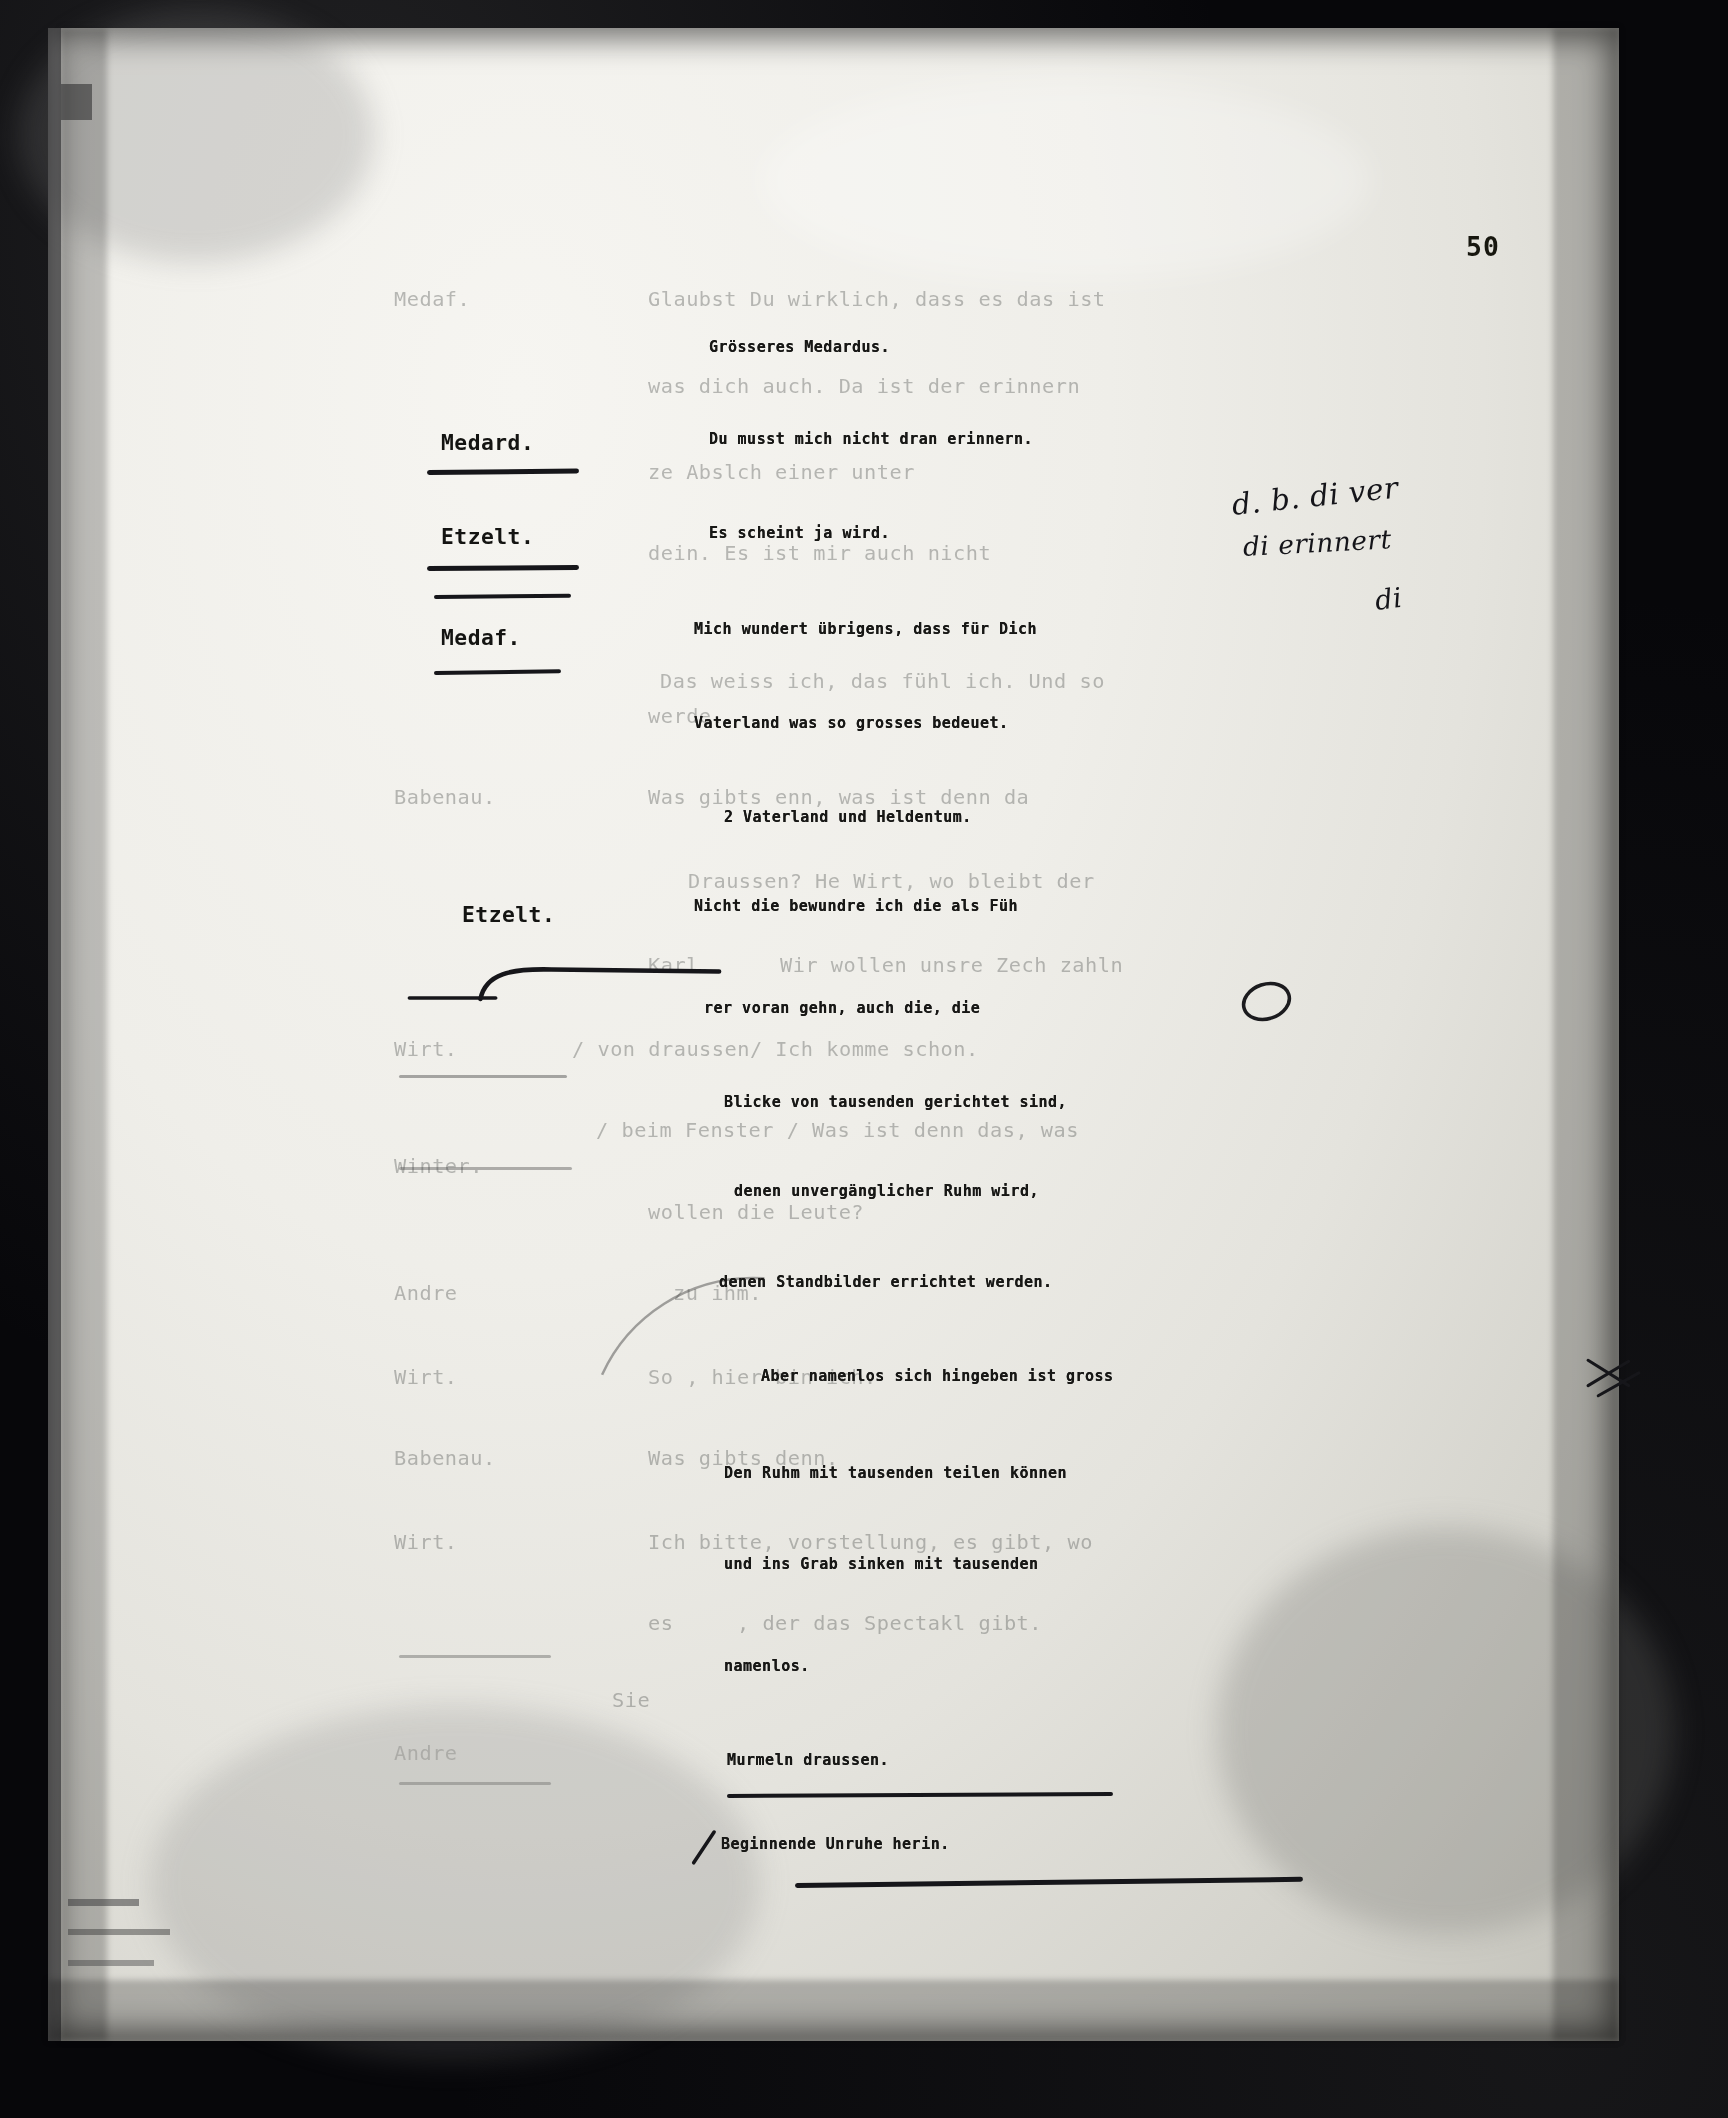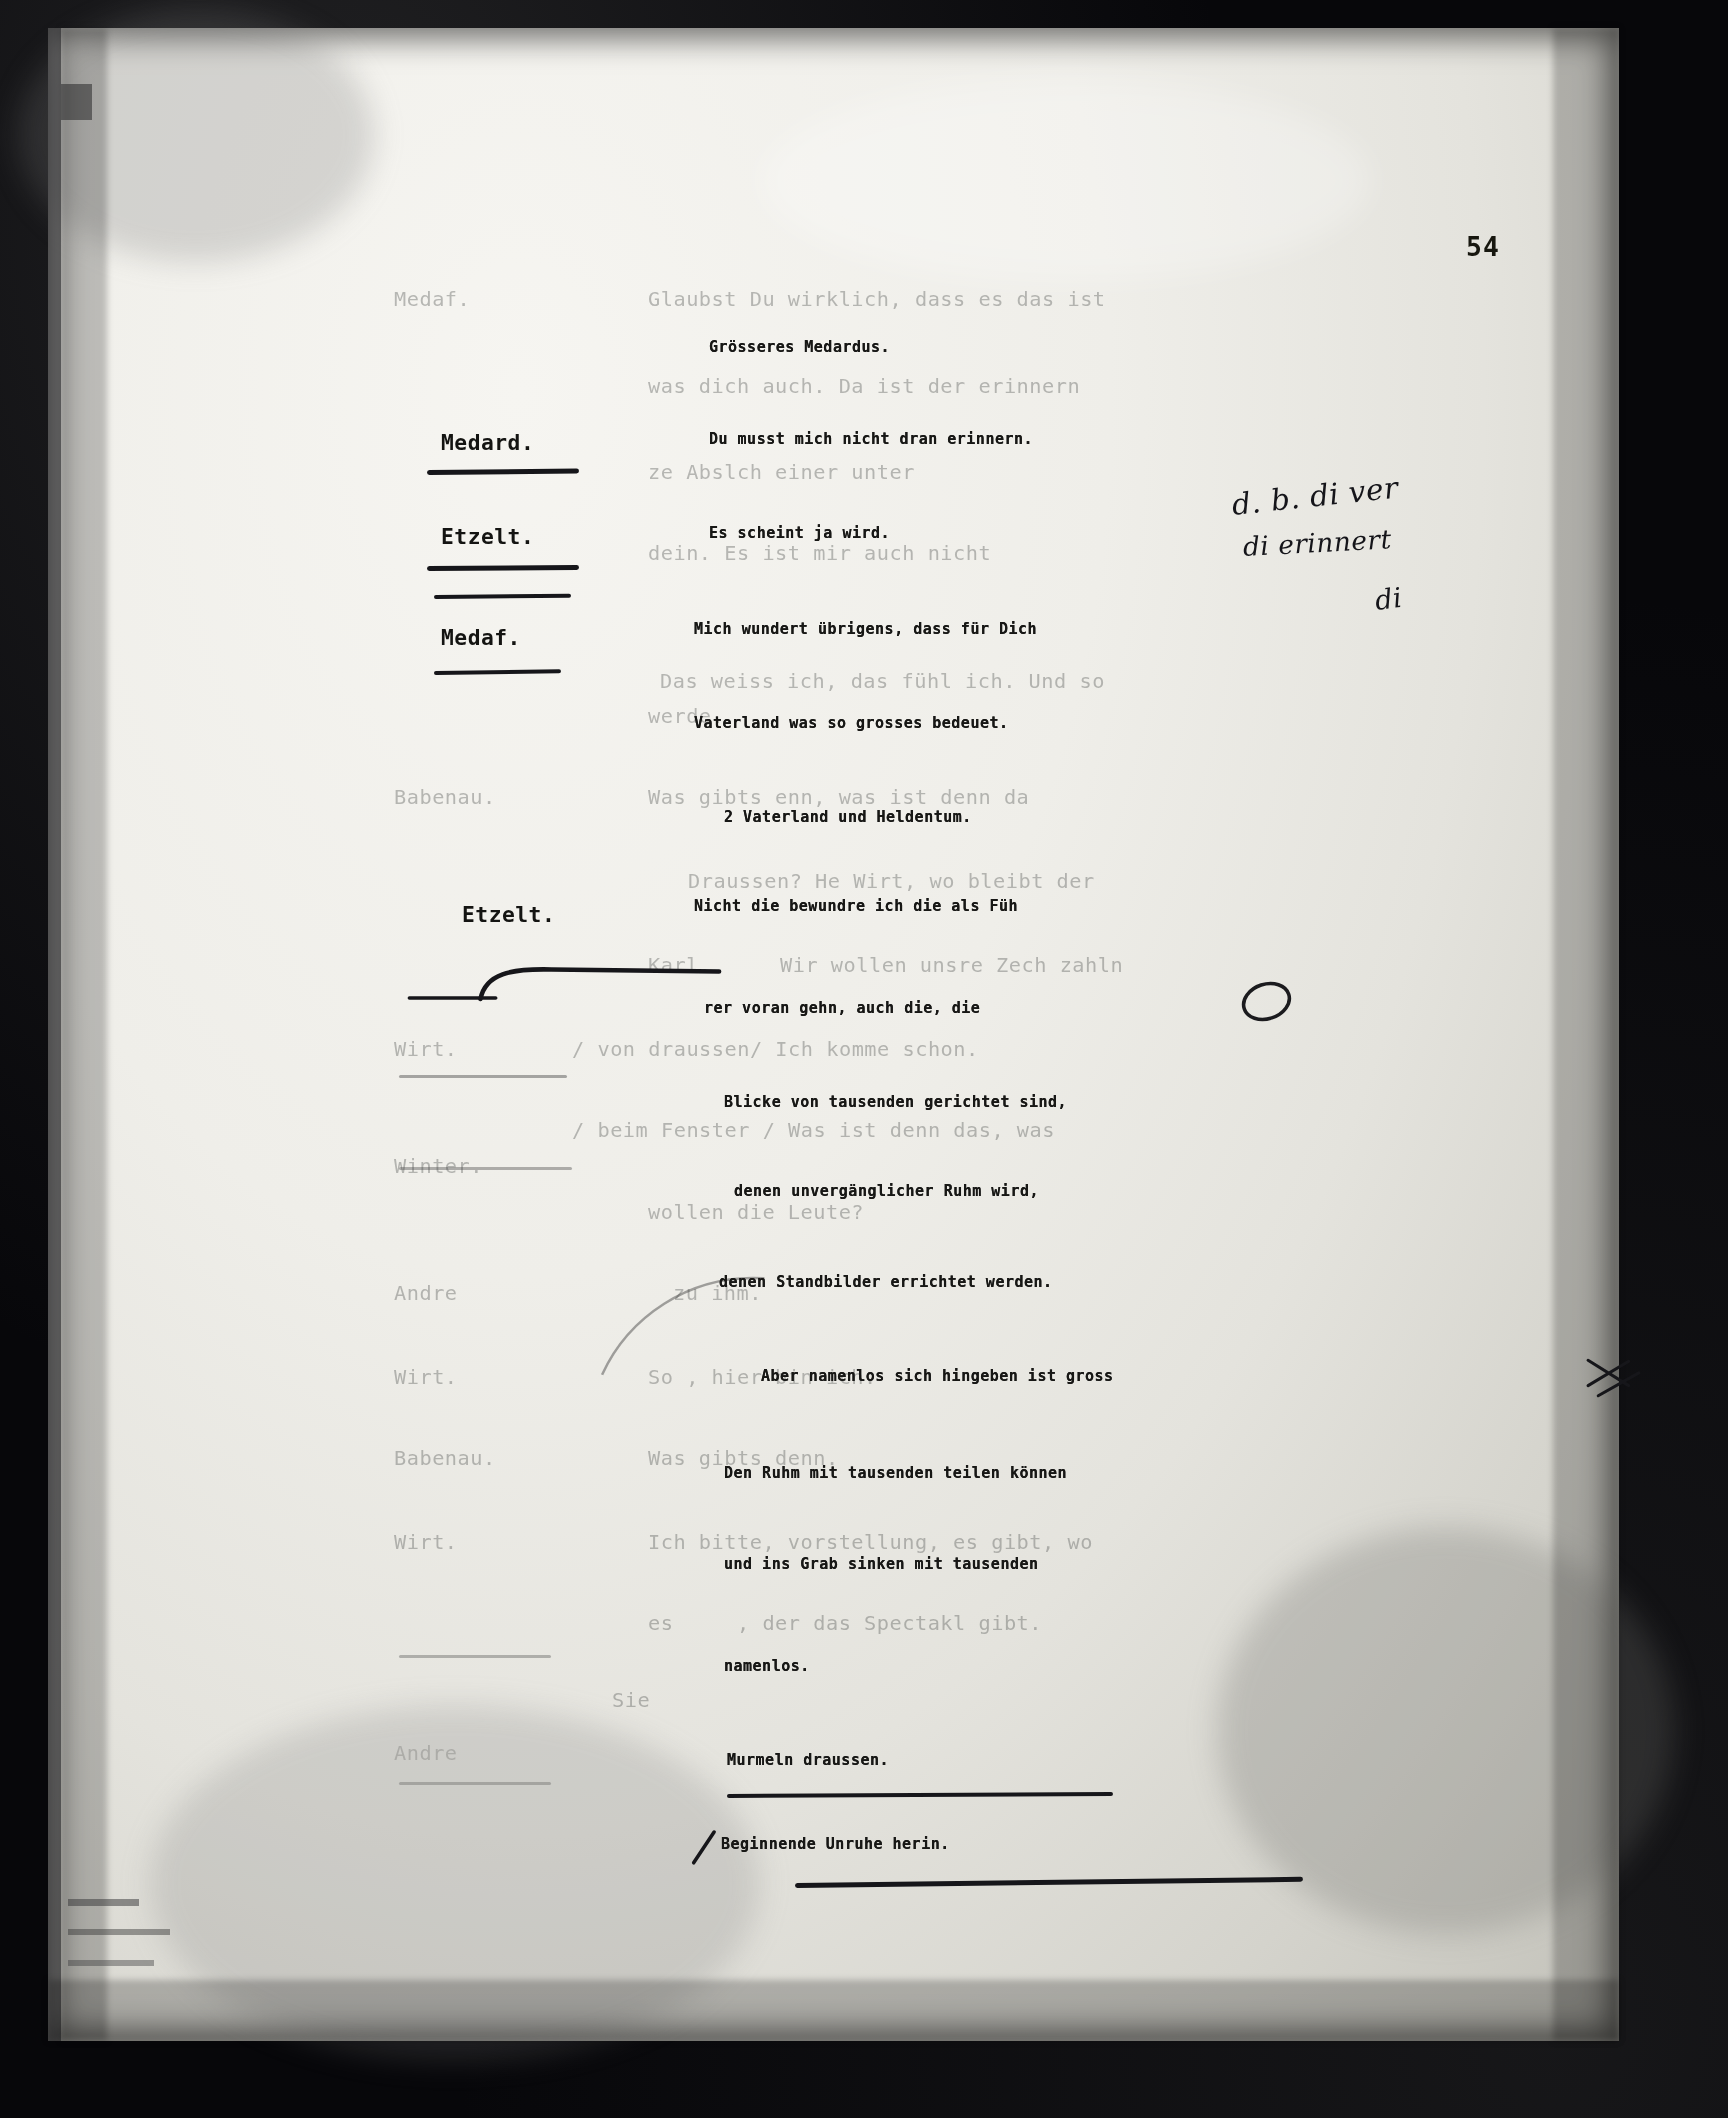--- a/index.html
+++ b/index.html
@@ -158,21 +158,21 @@
 
     <div class="ln ghost" style="left:640px;top:841px;">Draussen? He Wirt, wo bleibt der</div>
 
     <div class="ln ghost" style="left:600px;top:925px;">Karl.</div>
     <div class="ln ghost" style="left:732px;top:925px;">Wir wollen unsre Zech zahln</div>
 
     <div class="ln ghost" style="left:346px;top:1009px;">Wirt.</div>
     <div class="ln ghost" style="left:524px;top:1009px;">/ von draussen/ Ich komme schon.</div>
 
     <div class="ln ghost" style="left:346px;top:1090px;margin-top:36px;">Winter.</div>
-    <div class="ln ghost" style="left:524px;top:1090px;">/ beim Fenster / Was ist denn das, was</div>
+    <div class="ln ghost" style="left:548px;top:1090px;">/ beim Fenster / Was ist denn das, was</div>
 
     <div class="ln ghost" style="left:600px;top:1172px;">wollen die Leute?</div>
 
     <div class="ln ghost" style="left:346px;top:1253px;">Andre</div>
     <div class="ln ghost" style="left:625px;top:1253px;">zu ihm.</div>
 
     <div class="ln ghost" style="left:346px;top:1337px;">Wirt.</div>
     <div class="ln ghost" style="left:600px;top:1337px;">So , hier bin ich.</div>
 
     <div class="ln ghost" style="left:346px;top:1418px;">Babenau.</div>
@@ -186,21 +186,21 @@
     <div class="ln ghost" style="left:564px;top:1660px;">Sie</div>
     <div class="ln ghost g2" style="left:346px;top:1713px;">Andre</div>
   </div>
 
   <svg class="scribble" style="left:549px;top:1230px;width:213px;height:132px;" viewBox="0 0 420 260" width="213" height="132">
     <path d="M 10 230 C 60 120, 180 30, 330 40" stroke="rgba(60,60,60,.45)" stroke-width="5" fill="none"></path>
   </svg>
 
   <div class="layer">
 
-    <div class="ln pageno" style="left:1418px;top:203px;">54</div>
+    <div class="ln pageno" style="left:1418px;top:203px;">50</div>
 
     <div class="ln dark" style="left:661px;top:310px;">Grösseres Medardus.</div>
 
     <div class="ln speaker" style="left:381px;top:402px;">Medard.</div>
     <div class="ln dark" style="left:661px;top:402px;">Du musst mich nicht dran erinnern.</div>
 
     <div class="ln speaker" style="left:381px;top:496px;">Etzelt.</div>
     <div class="ln dark" style="left:661px;top:496px;">Es scheint ja wird.</div>
 
     <div class="ln speaker" style="left:381px;top:597px;">Medaf.</div>

